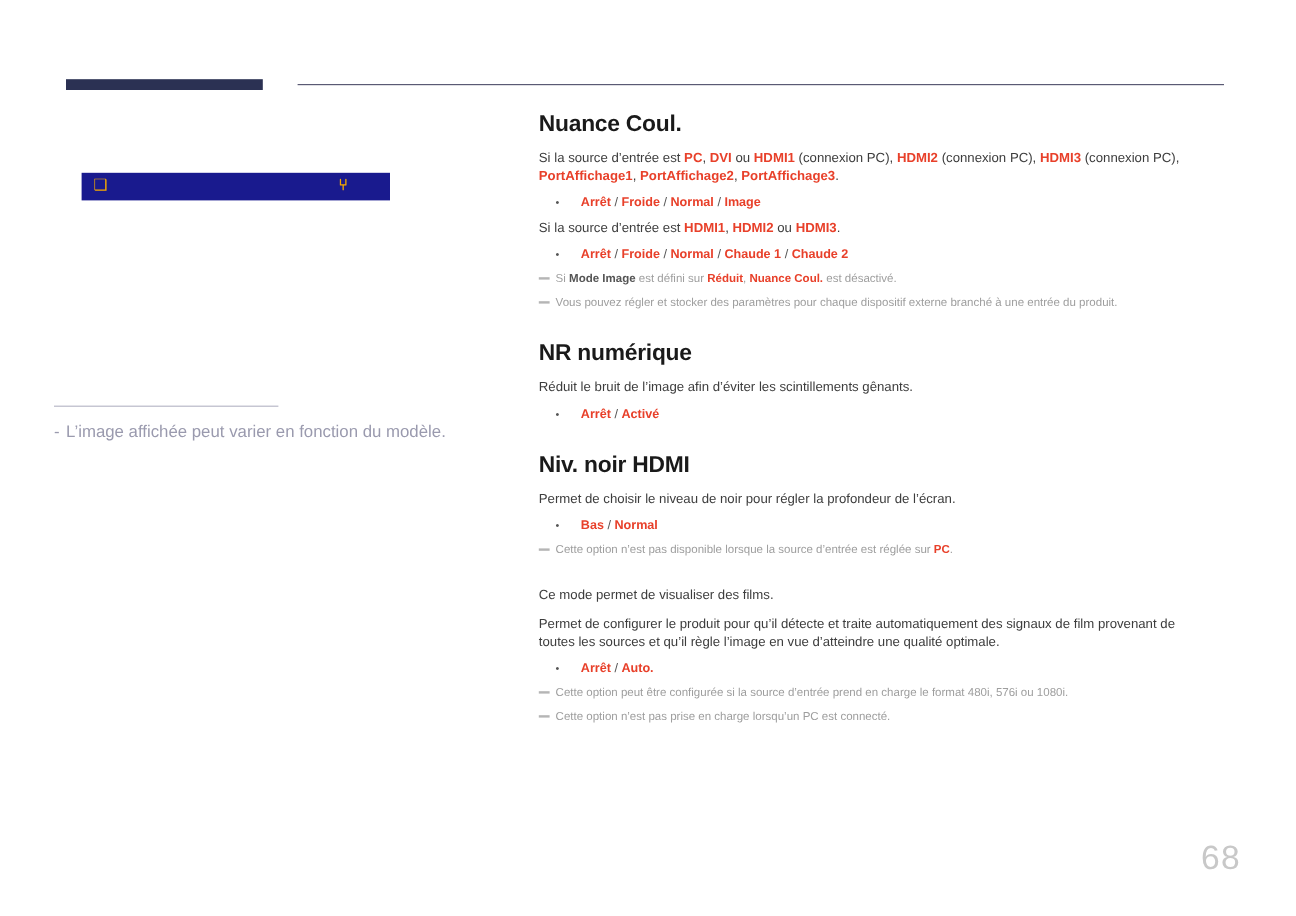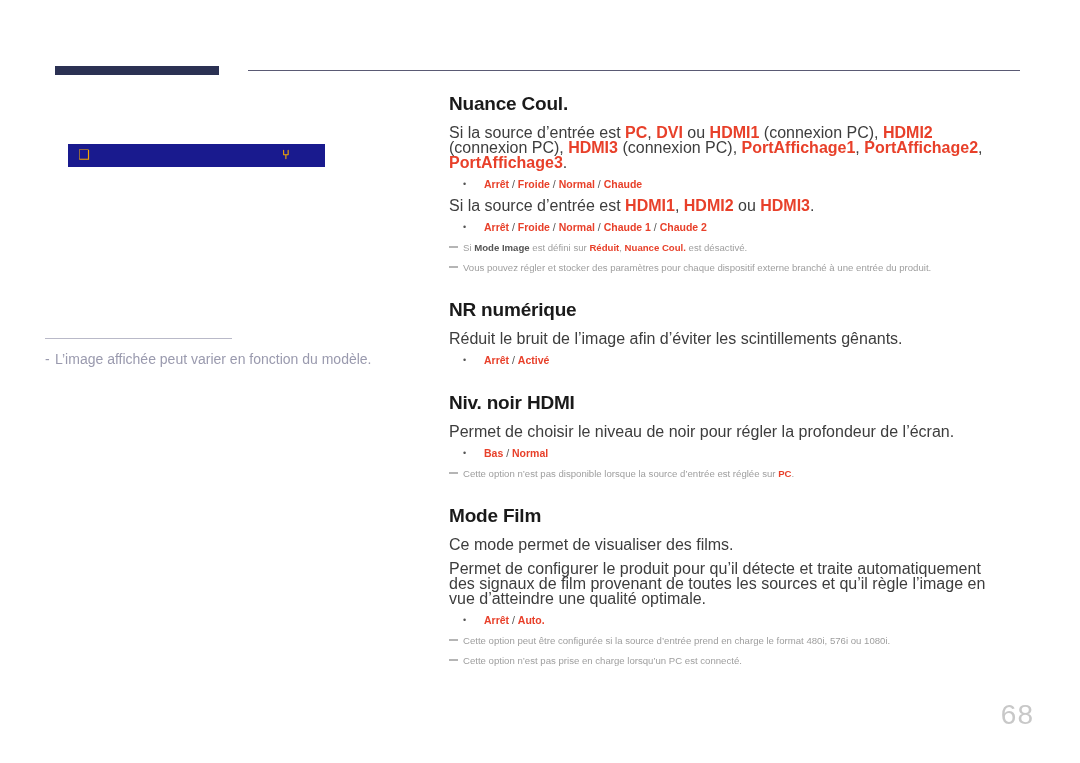--- a/index.html
+++ b/index.html
@@ -105,21 +105,21 @@
     font-weight: bold;
     color: #1a1a1a;
     letter-spacing: -0.2px;
     line-height: 24px;
   }
   .block { margin-bottom: 0; }
   .block + .block { margin-top: 23px; }
 
   p.body {
     margin: 9px 0 0 0;
-    font-size: 16px;
+    font-size: 11px;
     line-height: 15px;
     color: #3d3d3d;
   }
   p.body.tight { margin-top: 6px; }
 
   .accent { color: #e8402a; font-weight: bold; }
   .plain  { color: #3d3d3d; font-weight: normal; }
 
   ul.options {
     margin: 6px 0 0 0;
@@ -196,21 +196,21 @@
   <div class="left-note">
     <span class="dash">-</span><span>L’image affichée peut varier en fonction du modèle.</span>
   </div>
 </div>
 
 <div class="main-col" id="main-col">
     <div class="block">
       <h2 class="section-title">Nuance Coul.</h2>
       <p class="body"><span class="plain">Si la source d’entrée est </span><span class="accent">PC</span><span class="plain">, </span><span class="accent">DVI</span><span class="plain"> ou </span><span class="accent">HDMI1</span><span class="plain"> (connexion PC), </span><span class="accent">HDMI2</span><span class="plain"> (connexion PC), </span><span class="accent">HDMI3</span><span class="plain"> (connexion PC), </span><span class="accent">PortAffichage1</span><span class="plain">, </span><span class="accent">PortAffichage2</span><span class="plain">, </span><span class="accent">PortAffichage3</span><span class="plain">.</span></p>
       <ul class="options">
-        <li><span>Arrêt</span><span class="sep"> / </span><span>Froide</span><span class="sep"> / </span><span>Normal</span><span class="sep"> / </span><span>Chaude</span></li>
+        <li><span>Arrêt</span><span class="sep"> / </span><span>Froide</span><span class="sep"> / </span><span>Normal</span><span class="sep"> / </span><span>Image</span></li>
       </ul>
       <p class="body tight"><span class="plain">Si la source d’entrée est </span><span class="accent">HDMI1</span><span class="plain">, </span><span class="accent">HDMI2</span><span class="plain"> ou </span><span class="accent">HDMI3</span><span class="plain">.</span></p>
       <ul class="options">
         <li><span>Arrêt</span><span class="sep"> / </span><span>Froide</span><span class="sep"> / </span><span>Normal</span><span class="sep"> / </span><span>Chaude 1</span><span class="sep"> / </span><span>Chaude 2</span></li>
       </ul>
       <div class="note"><span class="">Si </span><span class="dark">Mode Image</span><span class=""> est défini sur </span><span class="accent">Réduit</span><span class="">, </span><span class="accent">Nuance Coul.</span><span class=""> est désactivé.</span></div>
       <div class="note"><span class="">Vous pouvez régler et stocker des paramètres pour chaque dispositif externe branché à une entrée du produit.</span></div>
     </div>
     <div class="block">
       <h2 class="section-title">NR numérique</h2>
@@ -221,21 +221,20 @@
     </div>
     <div class="block">
       <h2 class="section-title">Niv. noir HDMI</h2>
       <p class="body"><span class="plain">Permet de choisir le niveau de noir pour régler la profondeur de l’écran.</span></p>
       <ul class="options">
         <li><span>Bas</span><span class="sep"> / </span><span>Normal</span></li>
       </ul>
       <div class="note"><span class="">Cette option n’est pas disponible lorsque la source d’entrée est réglée sur </span><span class="accent">PC</span><span class="">.</span></div>
     </div>
     <div class="block">
-      <h2 class="section-title">Mode Film</h2>
       <p class="body"><span class="plain">Ce mode permet de visualiser des films.</span></p>
       <p class="body"><span class="plain">Permet de configurer le produit pour qu’il détecte et traite automatiquement des signaux de film provenant de toutes les sources et qu’il règle l’image en vue d’atteindre une qualité optimale.</span></p>
       <ul class="options">
         <li><span>Arrêt</span><span class="sep"> / </span><span>Auto.</span></li>
       </ul>
       <div class="note"><span class="">Cette option peut être configurée si la source d’entrée prend en charge le format 480i, 576i ou 1080i.</span></div>
       <div class="note"><span class="">Cette option n’est pas prise en charge lorsqu’un PC est connecté.</span></div>
     </div>
   </div>
 

